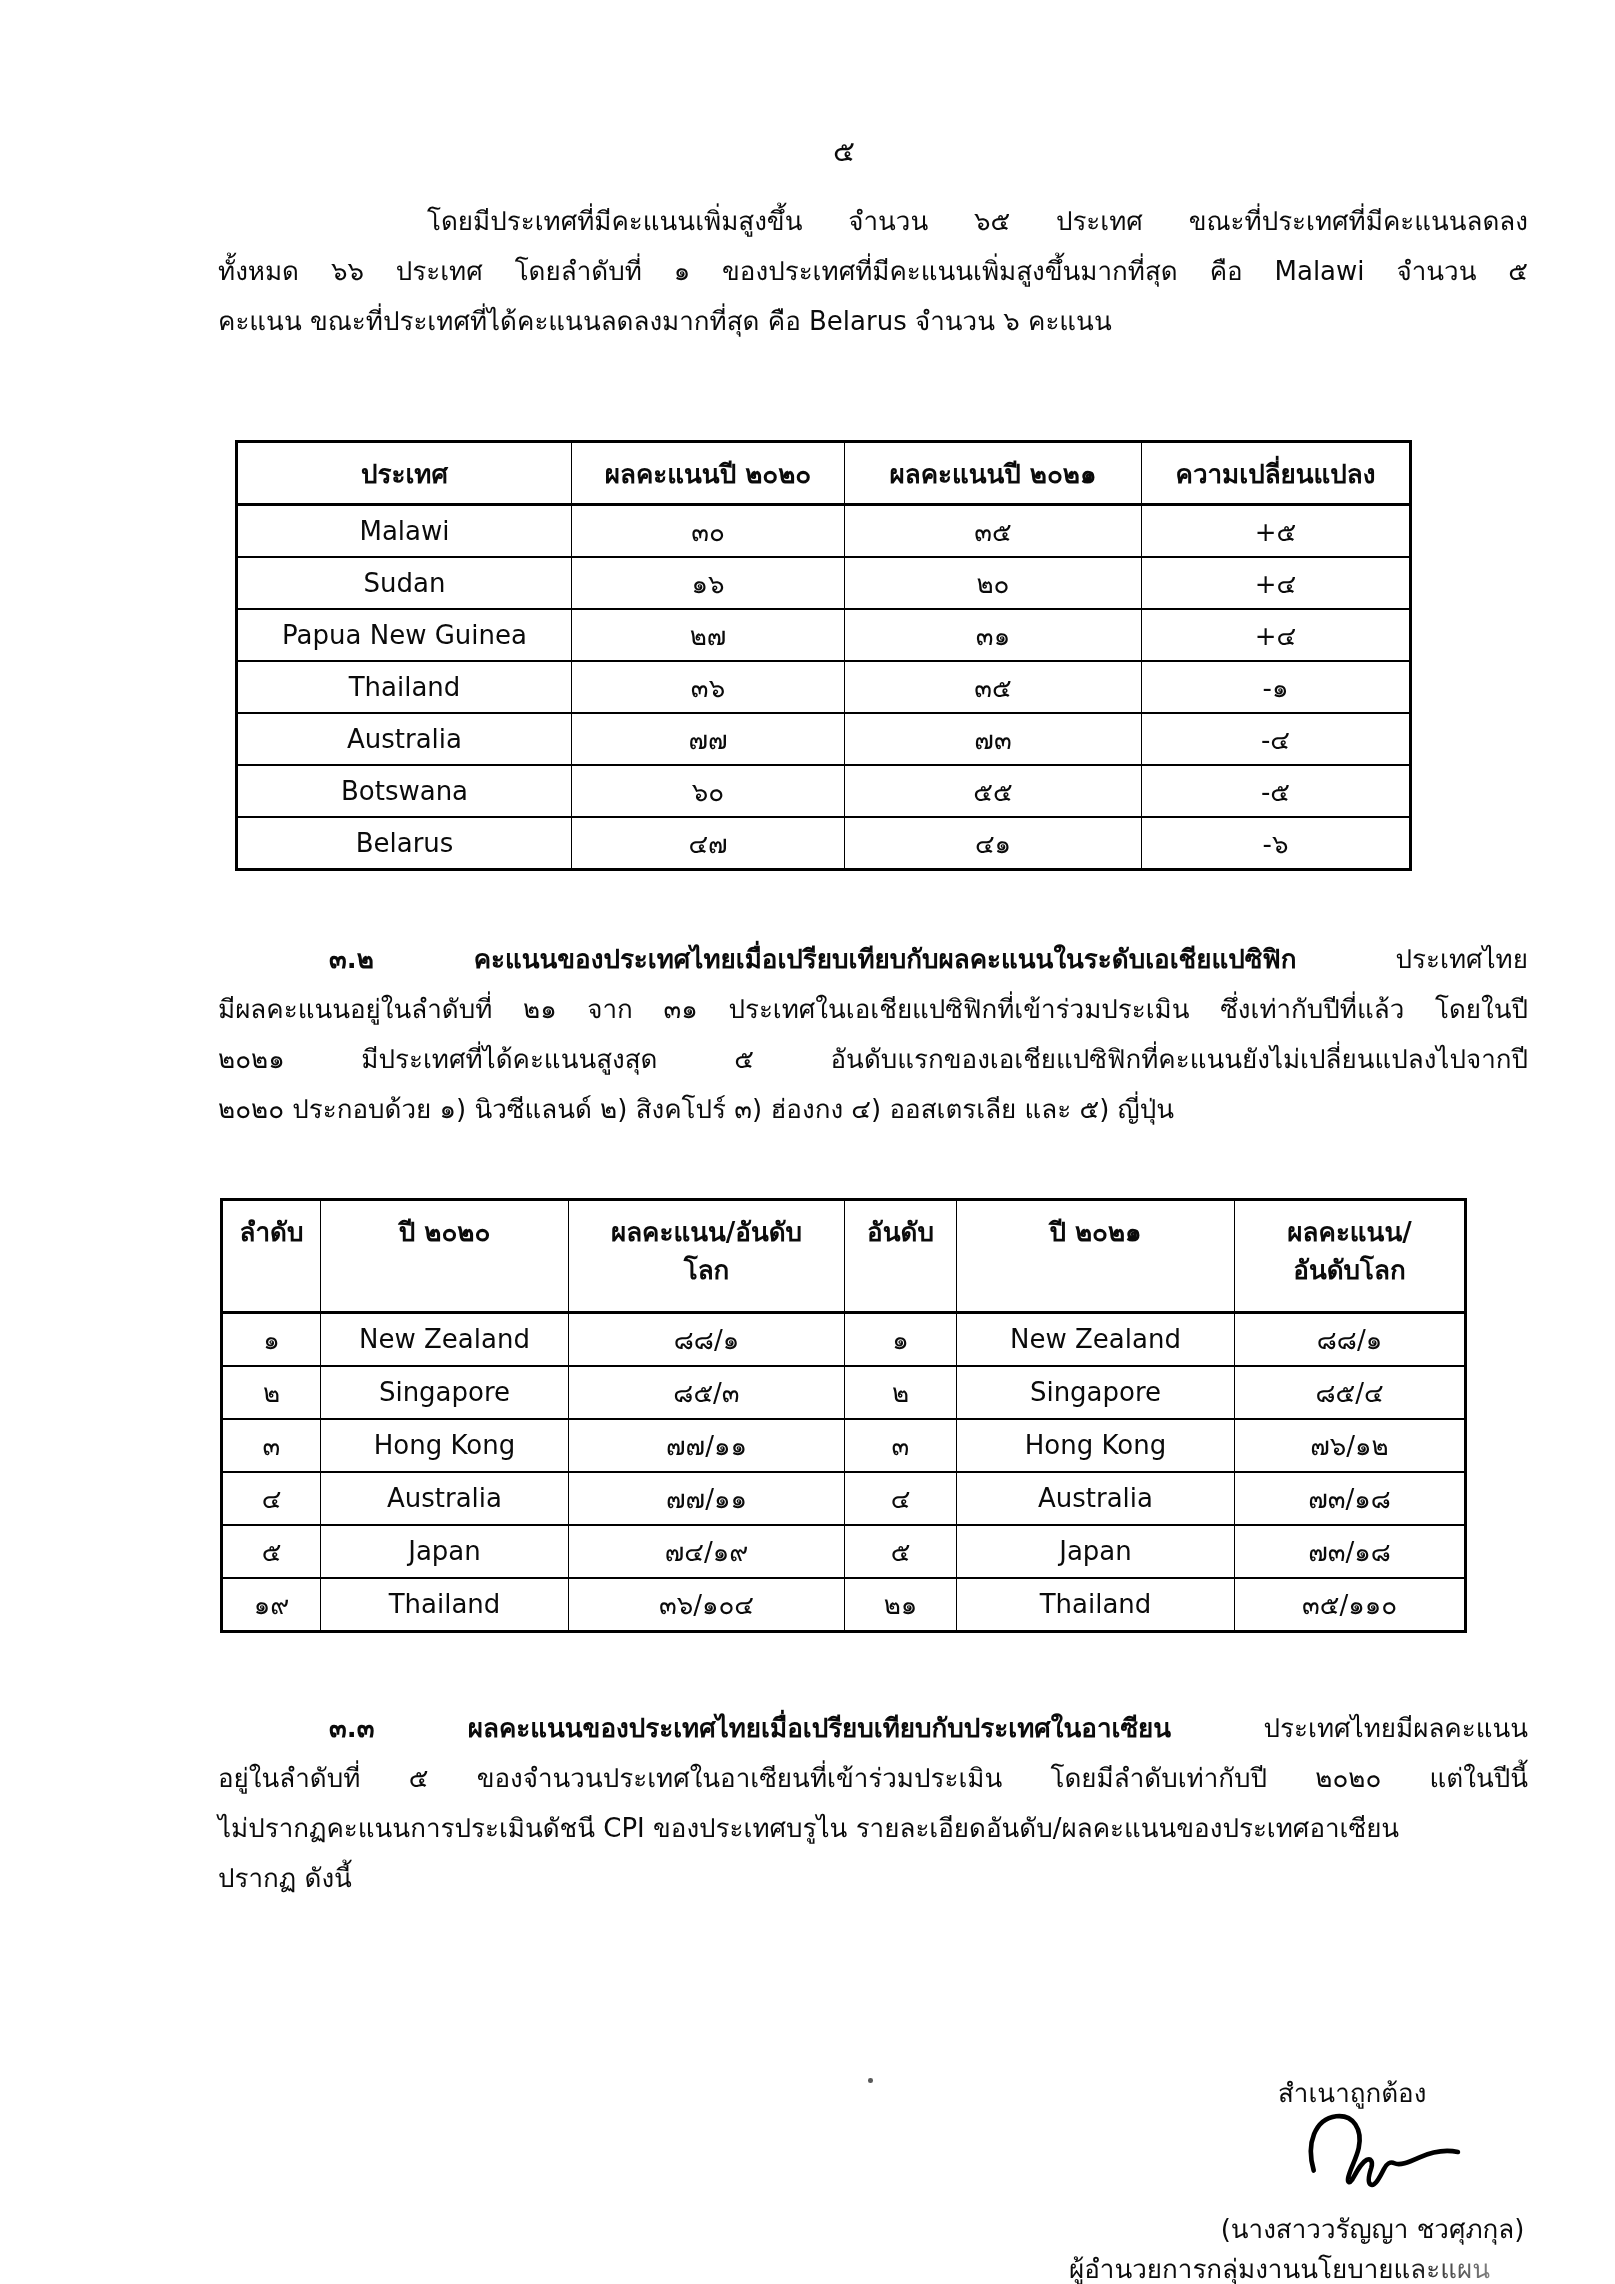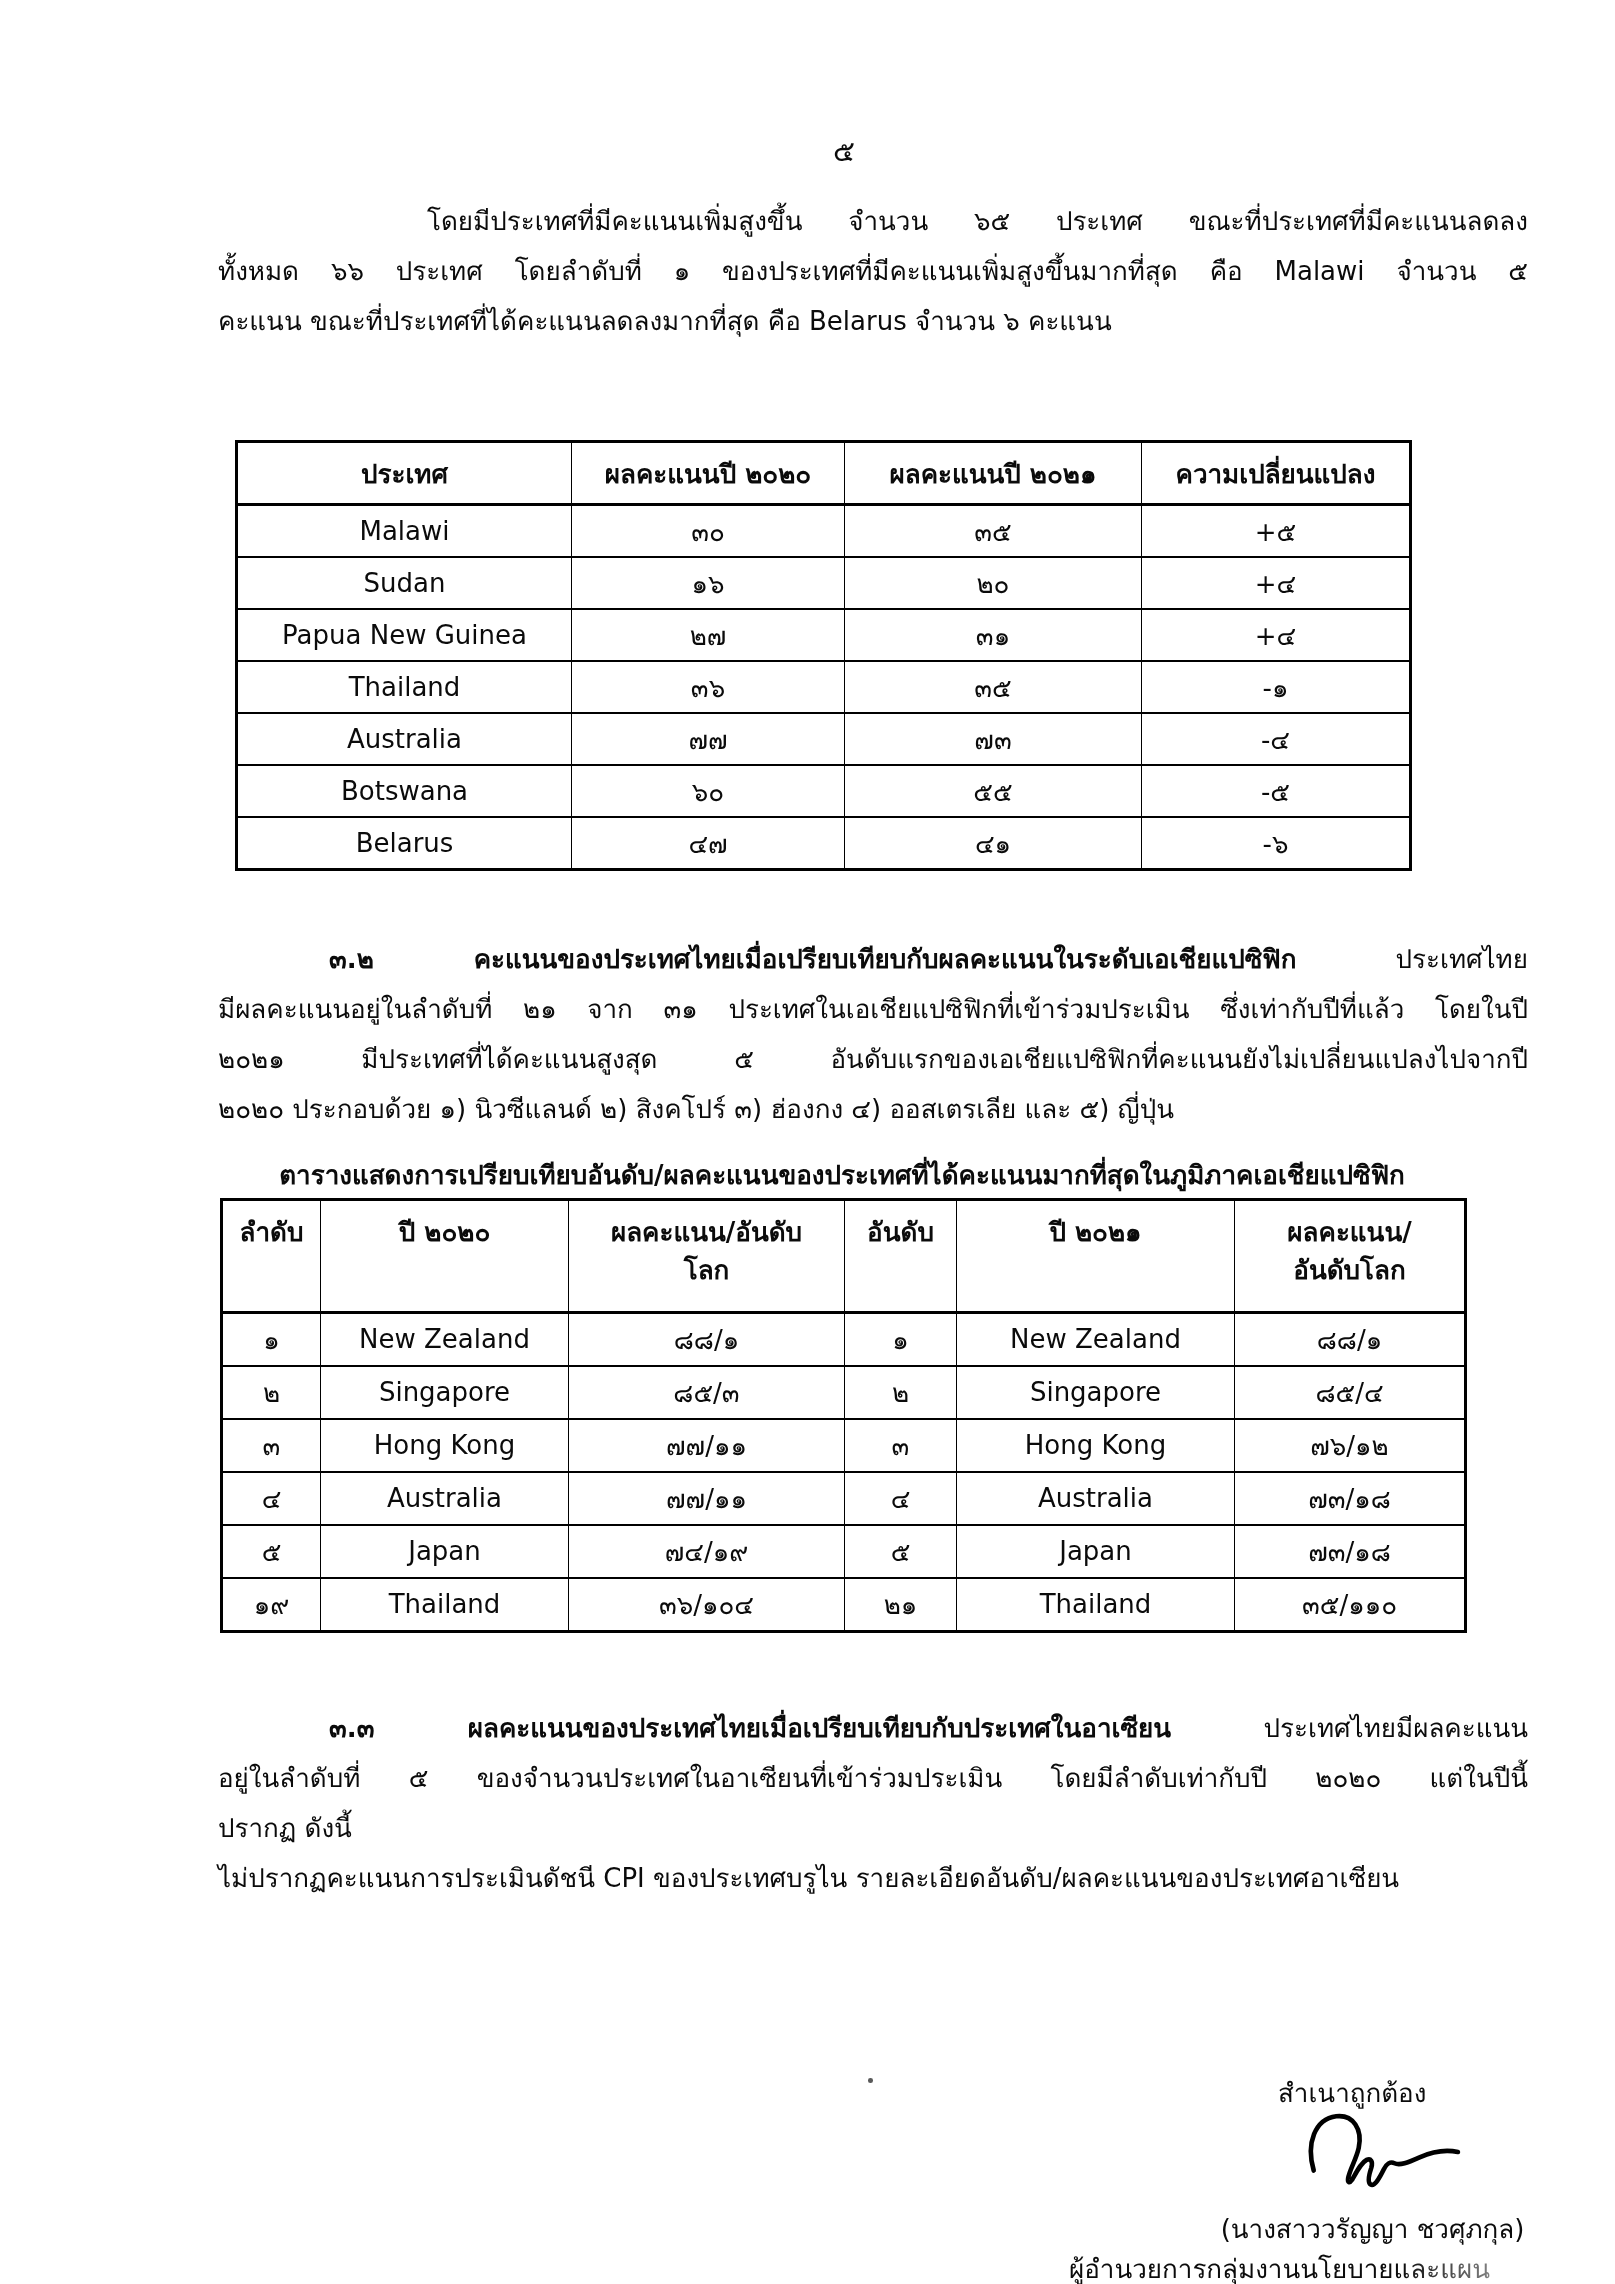--- a/index.html
+++ b/index.html
@@ -160,21 +160,20 @@
 
   <div class="abs para" style="top:934px;">
     <div class="tline fill indent-sec">
       <span class="lead">๓.๒ คะแนนของประเทศไทยเมื่อเปรียบเทียบกับผลคะแนนในระดับเอเชียแปซิฟิก</span><span> ประเทศไทย</span>
     </div>
     <div class="tline fill">มีผลคะแนนอยู่ในลำดับที่ ๒๑ จาก ๓๑ ประเทศในเอเชียแปซิฟิกที่เข้าร่วมประเมิน ซึ่งเท่ากับปีที่แล้ว โดยในปี</div>
     <div class="tline fill">๒๐๒๑ มีประเทศที่ได้คะแนนสูงสุด ๕ อันดับแรกของเอเชียแปซิฟิกที่คะแนนยังไม่เปลี่ยนแปลงไปจากปี</div>
     <div class="tline">๒๐๒๐ ประกอบด้วย ๑) นิวซีแลนด์ ๒) สิงคโปร์ ๓) ฮ่องกง ๔) ออสเตรเลีย และ ๕) ญี่ปุ่น</div>
   </div>
 
-  <div class="abs tbl-title" style="top:1152px; left:220px; width:1244px;">ตารางแสดงการเปรียบเทียบอันดับ/ผลคะแนนของประเทศที่ได้คะแนนมากที่สุดในภูมิภาคเอเชียแปซิฟิก</div>
 
   <table id="table2" class="abs doc" style="top:1198px; left:220px;">
     <colgroup>
       <col style="width:99px">
         <col style="width:248px">
         <col style="width:276px">
       <col style="width:112px">
         <col style="width:278px">
         <col style="width:231px">
     </colgroup>
@@ -240,22 +239,22 @@
         <td>๓๕/๑๑๐</td>
       </tr>
     </tbody>
   </table>
 
   <div class="abs para" style="top:1703px;">
     <div class="tline fill indent-sec">
       <span class="lead">๓.๓ ผลคะแนนของประเทศไทยเมื่อเปรียบเทียบกับประเทศในอาเซียน</span><span> ประเทศไทยมีผลคะแนน</span>
     </div>
     <div class="tline fill">อยู่ในลำดับที่ ๕ ของจำนวนประเทศในอาเซียนที่เข้าร่วมประเมิน โดยมีลำดับเท่ากับปี ๒๐๒๐ แต่ในปีนี้</div>
+    <div class="tline">ไม่ปรากฏคะแนนการประเมินดัชนี CPI ของประเทศบรูไน รายละเอียดอันดับ/ผลคะแนนของประเทศอาเซียน</div>
     <div class="tline">ปรากฏ ดังนี้</div>
-    <div class="tline">ไม่ปรากฏคะแนนการประเมินดัชนี CPI ของประเทศบรูไน รายละเอียดอันดับ/ผลคะแนนของประเทศอาเซียน</div>
   </div>
 
   <div id="artifact-dot" class="abs"></div>
 
   <div id="cert-label" class="abs">สำเนาถูกต้อง</div>
 
   <svg id="signature" class="abs" viewBox="0 0 250 130">
     <path d="M18,96 C6,55 20,18 52,14 C78,11 92,34 86,62 C82,80 72,95 70,108
              C69,114 72,116 76,110 C84,96 90,84 98,80 C104,77 108,82 105,92
              C101,104 99,114 104,117 C110,121 118,106 124,94 C128,86 134,82 140,85

